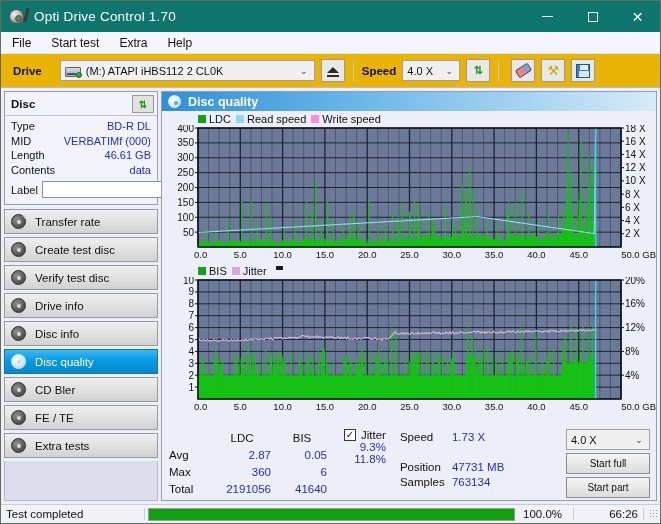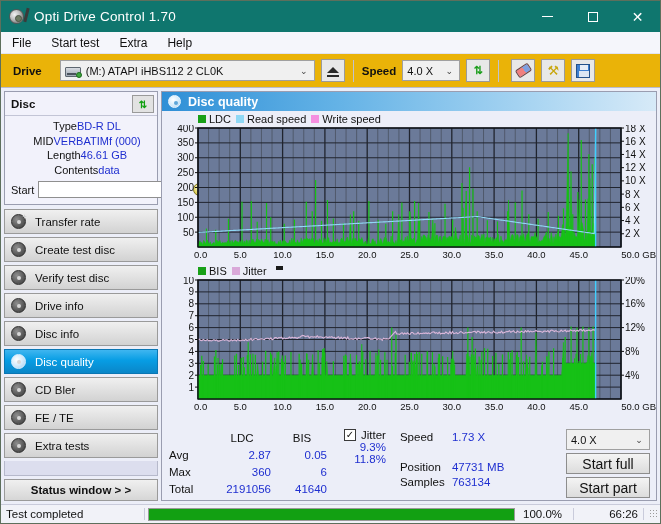--- a/index.html
+++ b/index.html
@@ -162,21 +162,21 @@
     padding: 3px 3px 2px 6px;
     border-bottom: 1px solid #c3c5d6;
   }
   .disc-head .t { font-size: 11.5px; font-weight: bold; color: #111; text-align: right; }
   .swap-btn {
     width: 22px; height: 18px; background: #e2e2e2; border: 1px solid #9a9a9a;
     display: flex; align-items: center; justify-content: center;
     color: #12a012; font-size: 10px; font-weight: bold;
   }
   .disc-rows { padding: 3px 6px 5px 6px; }
-  .drow { display: flex; justify-content: center; align-items: center; height: 14.5px; margin-left: 12px; }
+  .drow { display: flex; justify-content: space-between; align-items: center; height: 14.5px; }
   .drow .k { font-size: 11px; color: #111; }
   .drow .v { font-size: 11px; color: #1f2fd0; }
   .label-row { display: flex; align-items: center; gap: 4px; margin-top: 3px; }
   .label-row .k { font-size: 11px; color: #111; }
   .label-input {
     flex: 1; height: 17px; background: #fff; border: 1px solid #8f8f8f;
     font-size: 11px; padding: 0 3px;
   }
   .cd-btn {
     width: 20px; height: 19px; background: #e2e2e2; border: 1px solid #9a9a9a;
@@ -275,21 +275,21 @@
     font-size: 10px; color: #111; line-height: 1;
   }
   .jit-val { color: #1f2fd0; font-size: 11.5px; align-self: flex-end; text-align: center; }
   .speed-box { margin-left: 14px; }
   .speed-box .srow { display: flex; height: 15px; align-items: center; }
   .speed-box .sk { width: 52px; font-size: 11.5px; }
   .speed-box .sv { color: #1f2fd0; font-size: 11.5px; }
   .actions { margin-left: auto; display: flex; flex-direction: column; gap: 3px; width: 86px; padding-right: 2px;}
   .act-btn {
     height: 21px; background: linear-gradient(#f4f4f4,#dcdcdc);
-    border: 1px solid #8d8d8d; font-size: 14px; color: #111;
+    border: 1px solid #8d8d8d; font-size: 10px; color: #111;
     display: flex; align-items: center; justify-content: center;
   }
 
   
   .statusbar {
     height: 19px; flex: 0 0 auto; display: flex; align-items: center;
     background: #f1f2f8; border-top: 1px solid #c9cbdb;
     font-size: 11.5px; color: #111;
   }
   .sb-cell { display: flex; align-items: center; padding: 0 5px; border-right: 1px solid #c9cbdb;}
@@ -393,21 +393,21 @@
           </div>
           <div class="drow">
             <span class="k">Length</span>
             <span class="v">46.61 GB</span>
           </div>
           <div class="drow">
             <span class="k">Contents</span>
             <span class="v">data</span>
           </div>
           <div class="label-row">
-            <span class="k">Start</span>
+            <span class="k">Label</span>
             <input class="label-input" type="text" value="" style="">
             <span class="cd-btn">
               <span class="cd-disc"></span>
             </span>
           </div>
         </div>
       </div>
 
       <div class="navlist">
         <div class="nav-btn">
@@ -444,21 +444,20 @@
           <span class="nav-ico"></span>
           <span>FE / TE</span>
         </div>
         <div class="nav-btn">
           <span class="nav-ico"></span>
           <span>Extra tests</span>
         </div>
       </div>
 
       <div class="left-filler"></div>
-      <div class="status-btn">Status window &gt; &gt;</div>
     </div>
 
     <div class="right">
       <div class="dq-header">
         <span class="hico"></span>
         <span class="dq-title">Disc quality</span>
       </div>
 
       <div class="chart-wrap">
 

